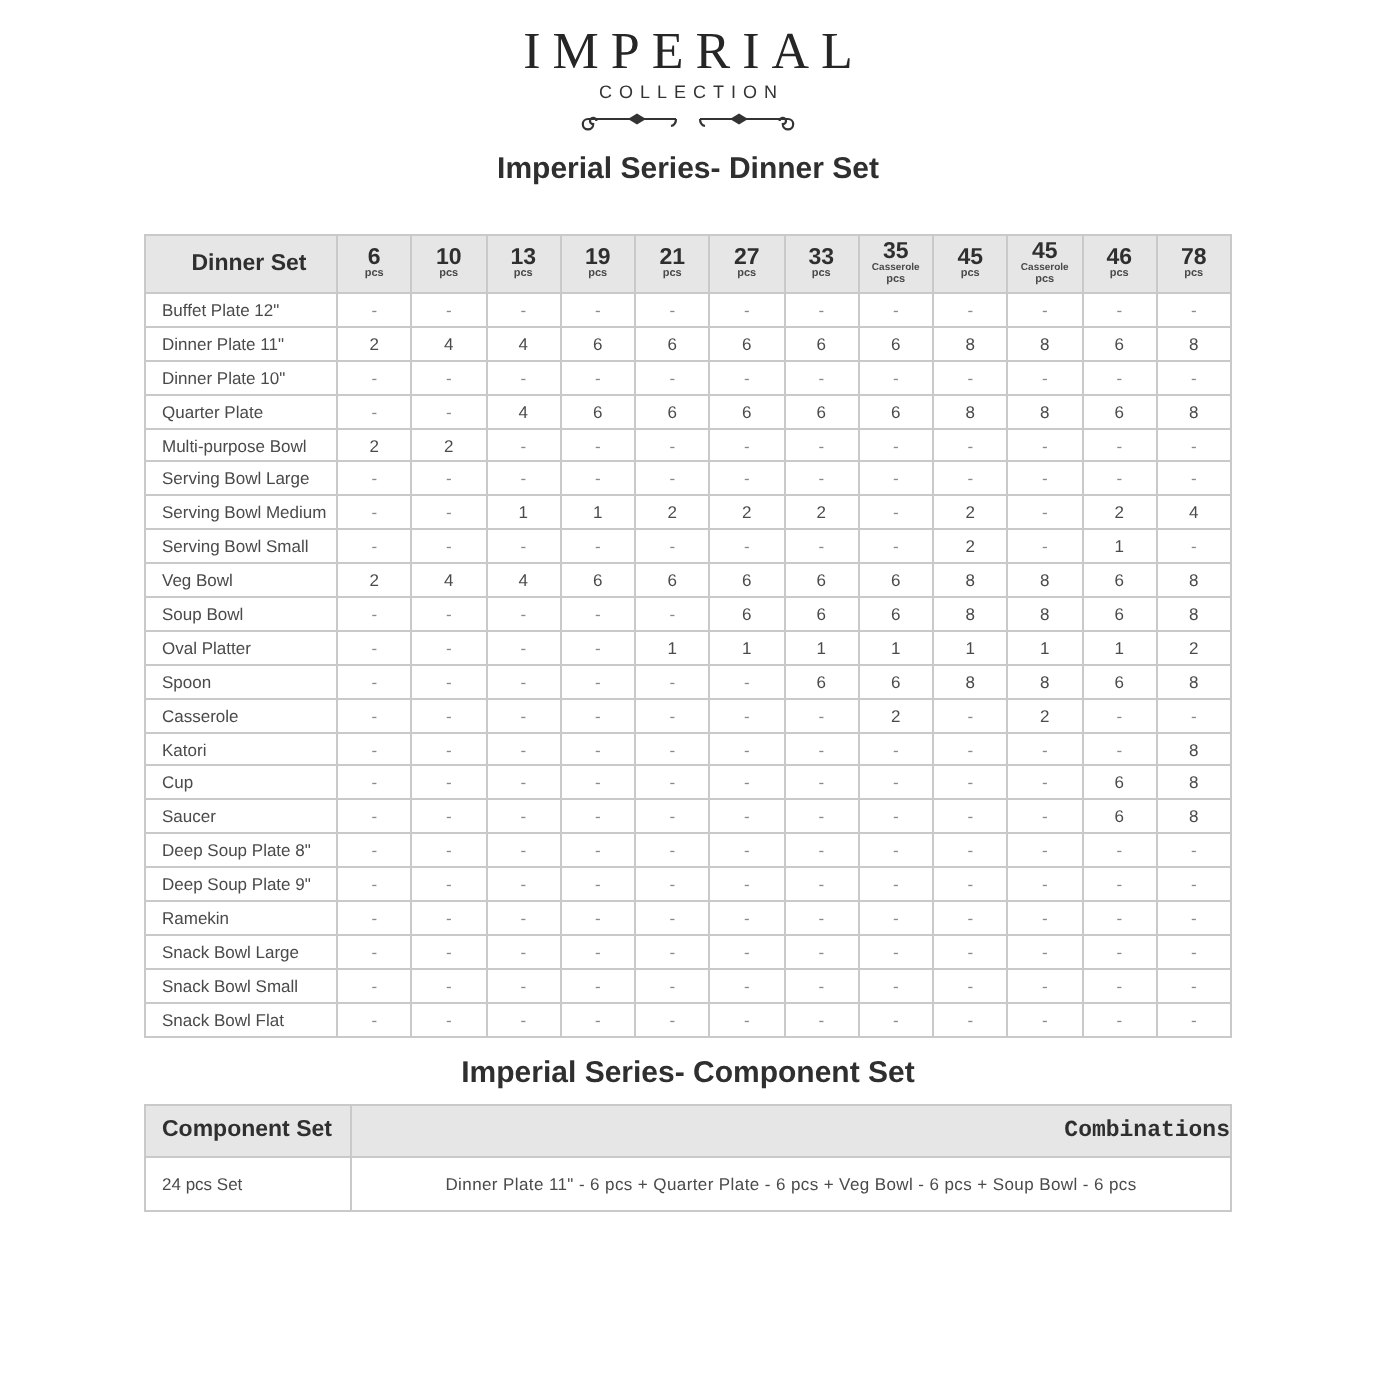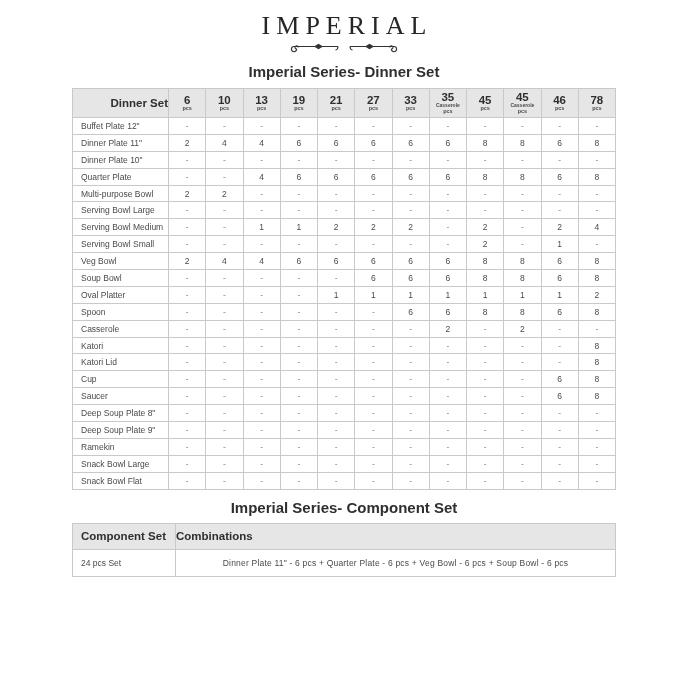--- a/index.html
+++ b/index.html
@@ -31,64 +31,65 @@
     letter-spacing:3.5px;text-indent:3.5px;
     color:#333;margin-top:2px;
   }
   .flourish{margin-top:1px;height:14px;}
 
   
   .section-title{
     text-align:center;font-weight:bold;
     font-size:15px;color:#2f2f2f;
   }
-  .dinner-title{margin:9px 0 8px;}
+  .dinner-title{margin:9px 0 24px;}
   .component-title{margin:9px 0 7px;}
 
   
   table{
     width:544px;margin:0 auto;
     border-collapse:collapse;table-layout:fixed;
   }
   th,td{border:1px solid var(--border);padding:0;}
   thead th{background:var(--header-bg);}
 
   
   .dinner-table .head-label{
-    text-align:right;padding-left:8px;
+    text-align:center;padding-left:8px;
     font-size:11.5px;font-weight:bold;color:#2f2f2f;
     height:29px;vertical-align:middle;
   }
   .dinner-table col.item-col{width:96px;}
   .col-head{height:29px;vertical-align:middle;text-align:center;}
   .col-num{display:block;font-size:11.5px;font-weight:bold;line-height:10px;color:#2f2f2f;}
   .col-note{display:block;font-size:5px;line-height:5px;color:#4a4a4a;margin-top:1px;}
   .col-unit{display:block;font-size:5.5px;line-height:6px;color:#4a4a4a;}
   .dinner-table tbody td{height:16.9px;font-size:8.5px;vertical-align:middle;}
   .item-cell{text-align:left;padding-left:8px;color:#4a4a4a;}
   .val-cell{text-align:center;color:#4a4a4a;}
   .val-cell.dash{color:var(--muted);}
 
   
   .component-table{margin-top:0;}
   .component-table col.set-col{width:103px;}
   .component-table thead th{height:26px;font-size:11.5px;font-weight:bold;color:#2f2f2f;vertical-align:middle;}
   .component-table .set-head{text-align:left;padding-left:8px;}
-  .component-table .comb-head{text-align:left;}
+  .component-table .comb-head{text-align:right;font-family:Liberation Mono, monospace;}
   .component-table tbody td{height:27px;font-size:8.5px;vertical-align:middle;color:#4a4a4a;}
   .component-table .set-cell{text-align:left;padding-left:8px;}
   .component-table .comb-cell{text-align:center;letter-spacing:.2px;}
 </style>
 </head>
 <body>
 
 <div class="page">
 
   <div class="logo">
     <div class="logo-title">IMPERIAL</div>
+    <div class="logo-subtitle">COLLECTION</div>
     <div class="flourish">
       <svg width="116" height="14" viewBox="0 0 116 14" xmlns="http://www.w3.org/2000/svg">
         <g stroke="#333" stroke-width="1.1" fill="none">
           <path d="M8 6.5 H52"></path>
           <path d="M64 6.5 H108"></path>
           <path d="M52 6.5 q0 3 -2.5 3.5"></path>
           <path d="M64 6.5 q0 3 2.5 3.5"></path>
           <path d="M8 6.5 a2.6 2.6 0 1 0 2.6 2.6 a1.6 1.6 0 1 1 1.6 -1.6"></path>
           <path d="M108 6.5 a2.6 2.6 0 1 1 -2.6 2.6 a1.6 1.6 0 1 0 -1.6 -1.6"></path>
         </g>
@@ -378,35 +379,20 @@
           <td class="val-cell dash">-</td>
           <td class="val-cell dash">-</td>
           <td class="val-cell dash">-</td>
           <td class="val-cell dash">-</td>
           <td class="val-cell dash">-</td>
           <td class="val-cell dash">-</td>
           <td class="val-cell dash">-</td>
           <td class="val-cell">8</td>
         </tr>
         <tr>
-          <td class="item-cell">Katori Lid</td>
-          <td class="val-cell dash">-</td>
-          <td class="val-cell dash">-</td>
-          <td class="val-cell dash">-</td>
-          <td class="val-cell dash">-</td>
-          <td class="val-cell dash">-</td>
-          <td class="val-cell dash">-</td>
-          <td class="val-cell dash">-</td>
-          <td class="val-cell dash">-</td>
-          <td class="val-cell dash">-</td>
-          <td class="val-cell dash">-</td>
-          <td class="val-cell dash">-</td>
-          <td class="val-cell">8</td>
-        </tr>
-        <tr>
           <td class="item-cell">Cup</td>
           <td class="val-cell dash">-</td>
           <td class="val-cell dash">-</td>
           <td class="val-cell dash">-</td>
           <td class="val-cell dash">-</td>
           <td class="val-cell dash">-</td>
           <td class="val-cell dash">-</td>
           <td class="val-cell dash">-</td>
           <td class="val-cell dash">-</td>
           <td class="val-cell dash">-</td>
@@ -469,20 +455,35 @@
           <td class="val-cell dash">-</td>
           <td class="val-cell dash">-</td>
           <td class="val-cell dash">-</td>
           <td class="val-cell dash">-</td>
           <td class="val-cell dash">-</td>
           <td class="val-cell dash">-</td>
           <td class="val-cell dash">-</td>
         </tr>
         <tr>
           <td class="item-cell">Snack Bowl Large</td>
+          <td class="val-cell dash">-</td>
+          <td class="val-cell dash">-</td>
+          <td class="val-cell dash">-</td>
+          <td class="val-cell dash">-</td>
+          <td class="val-cell dash">-</td>
+          <td class="val-cell dash">-</td>
+          <td class="val-cell dash">-</td>
+          <td class="val-cell dash">-</td>
+          <td class="val-cell dash">-</td>
+          <td class="val-cell dash">-</td>
+          <td class="val-cell dash">-</td>
+          <td class="val-cell dash">-</td>
+        </tr>
+        <tr>
+          <td class="item-cell">Snack Bowl Small</td>
           <td class="val-cell dash">-</td>
           <td class="val-cell dash">-</td>
           <td class="val-cell dash">-</td>
           <td class="val-cell dash">-</td>
           <td class="val-cell dash">-</td>
           <td class="val-cell dash">-</td>
           <td class="val-cell dash">-</td>
           <td class="val-cell dash">-</td>
           <td class="val-cell dash">-</td>
           <td class="val-cell dash">-</td>

